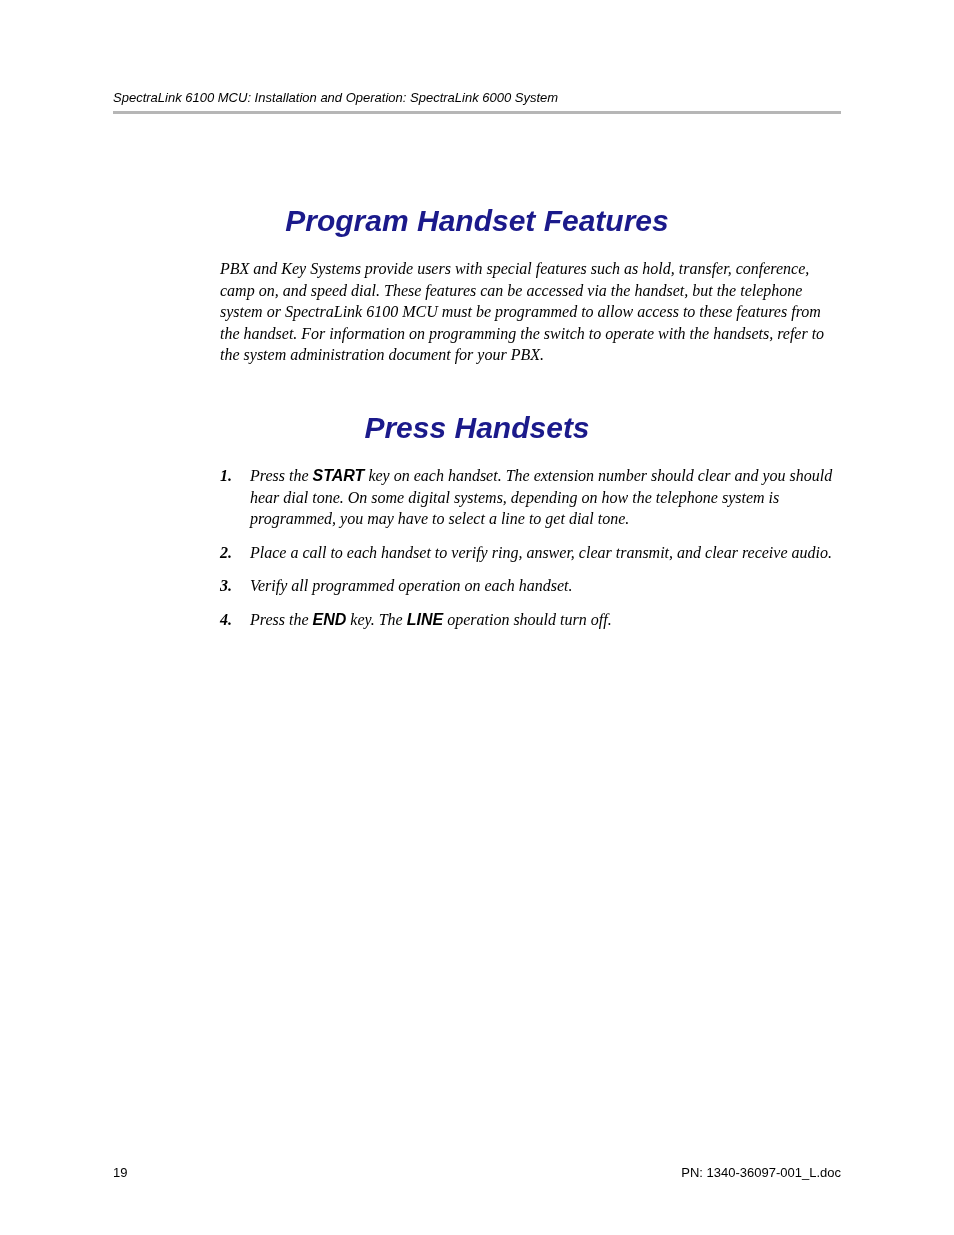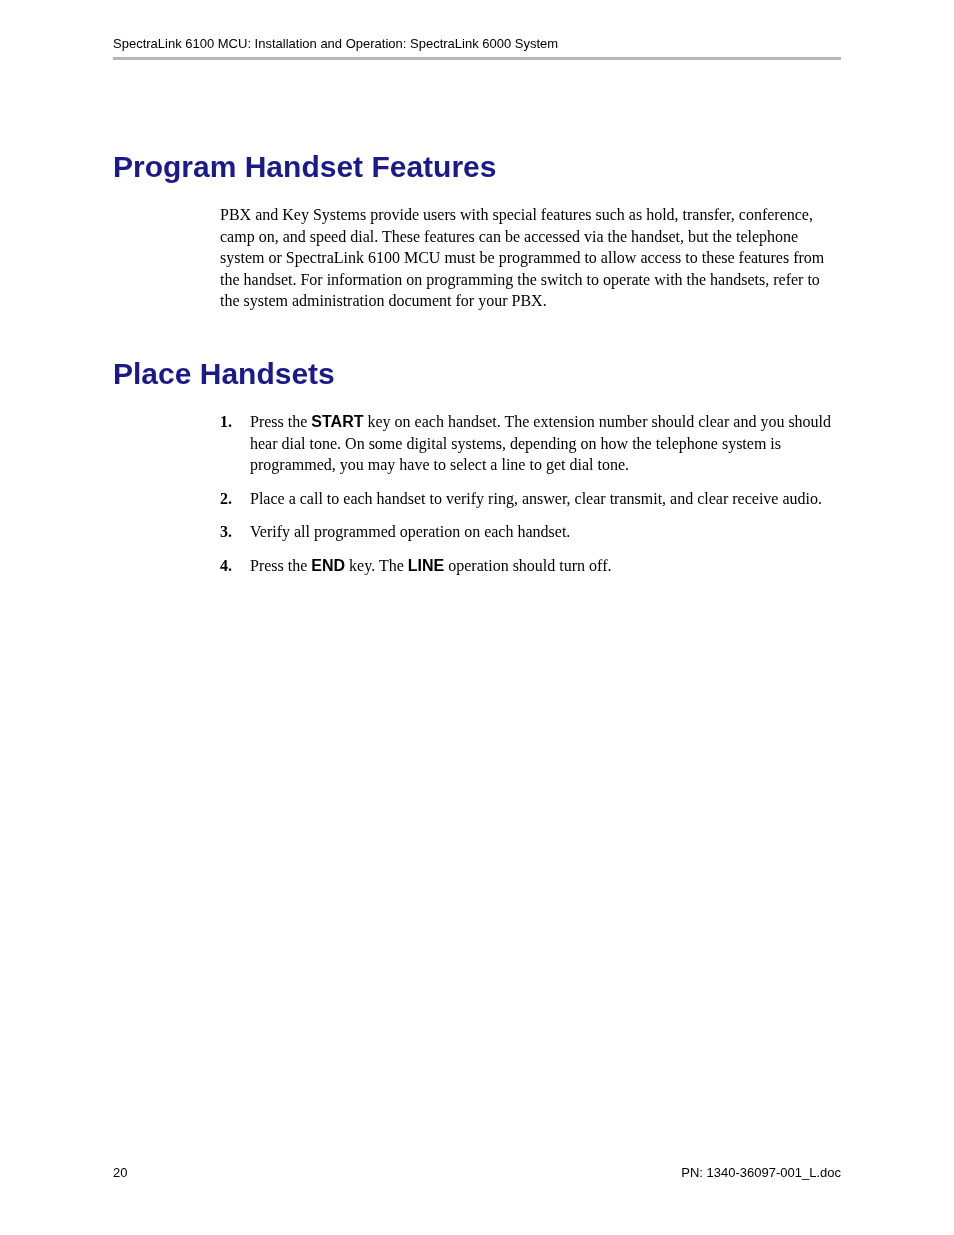--- a/index.html
+++ b/index.html
@@ -7,37 +7,39 @@
     padding: 0;
     background: #fff;
     font-family: "Palatino Linotype", "Book Antiqua", Palatino, serif;
     color: #000;
     width: 954px;
     height: 1235px;
     position: relative;
     box-sizing: border-box;
   }
   .page {
-    padding: 36px 113px 0 113px;
+    padding: 90px 113px 0 113px;
     box-sizing: border-box;
+    font-style: italic;
   }
   .header {
     font-family: "Futura", "Trebuchet MS", Arial, sans-serif;
     font-size: 13px;
     color: #000;
     padding-bottom: 6px;
     border-bottom: 3px solid #b6b6b6;
     margin-bottom: 90px;
   }
   h1 {
     font-family: "Futura", "Trebuchet MS", Arial, sans-serif;
     font-weight: bold;
     color: #1b1a8b;
     font-size: 30px;
     margin: 0 0 20px 0;
+    text-align: center;
   }
   .body-block {
     margin-left: 107px;
     margin-right: 0;
   }
   .para {
     font-size: 16px;
     line-height: 1.35;
     margin-bottom: 12px;
   }
@@ -110,21 +112,21 @@
 
   <h1>Program Handset Features</h1>
 
   <div class="body-block">
     <div class="para">PBX and Key Systems provide users with special features such as hold, transfer, conference, camp on, and speed dial. These features can be accessed via the handset, but the telephone system or SpectraLink 6100 MCU must be programmed to allow access to these features from the handset. For information on programming the switch to operate with the handsets, refer to the system administration document for your PBX.</div>
     <ul class="bullets">
     </ul>
   </div>
 
   <div class="section2">
-    <h1>Place Handsets</h1>
+    <h1>Press Handsets</h1>
     <div class="body-block">
       <ol class="steps">
         <li>
           <span class="num">1.</span>
           <span>Press the </span><span class="keycap">START</span><span> key on each handset. The extension number should clear and you should hear dial tone. On some digital systems, depending on how the telephone system is programmed, you may have to select a line to get dial tone.</span>
         </li>
         <li>
           <span class="num">2.</span>
           <span>Place a call to each handset to verify ring, answer, clear transmit, and clear receive audio.</span>
         </li>
@@ -136,15 +138,15 @@
           <span class="num">4.</span>
           <span>Press the </span><span class="keycap">END</span><span> key. The </span><span class="keycap">LINE</span><span> operation should turn off.</span>
         </li>
       </ol>
     </div>
   </div>
 
 </div>
 
 <div class="footer">
-  <span>20</span>
+  <span>19</span>
   <span>PN: 1340-36097-001_L.doc</span>
 </div>
 
 </body></html>

